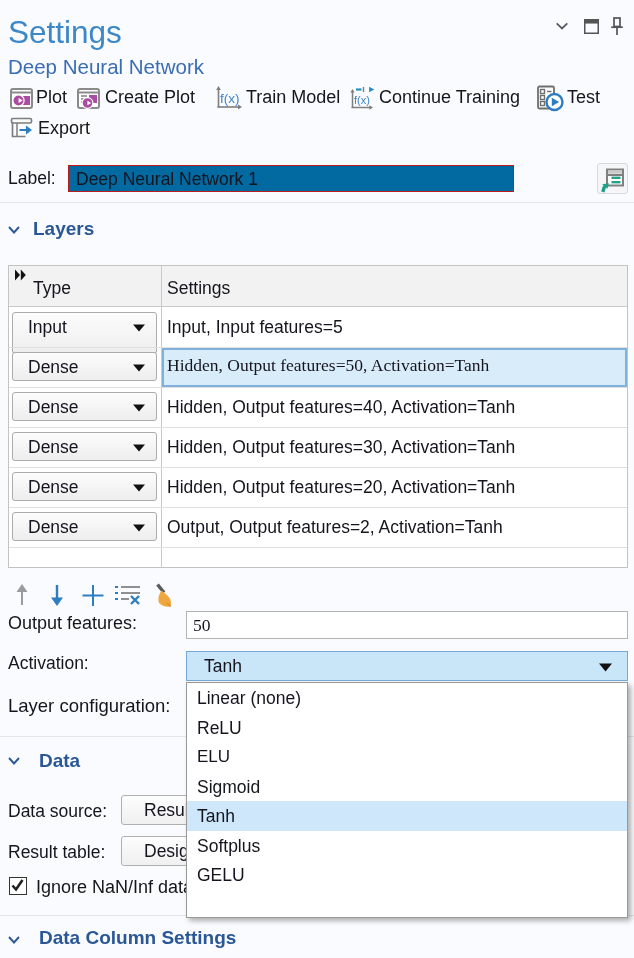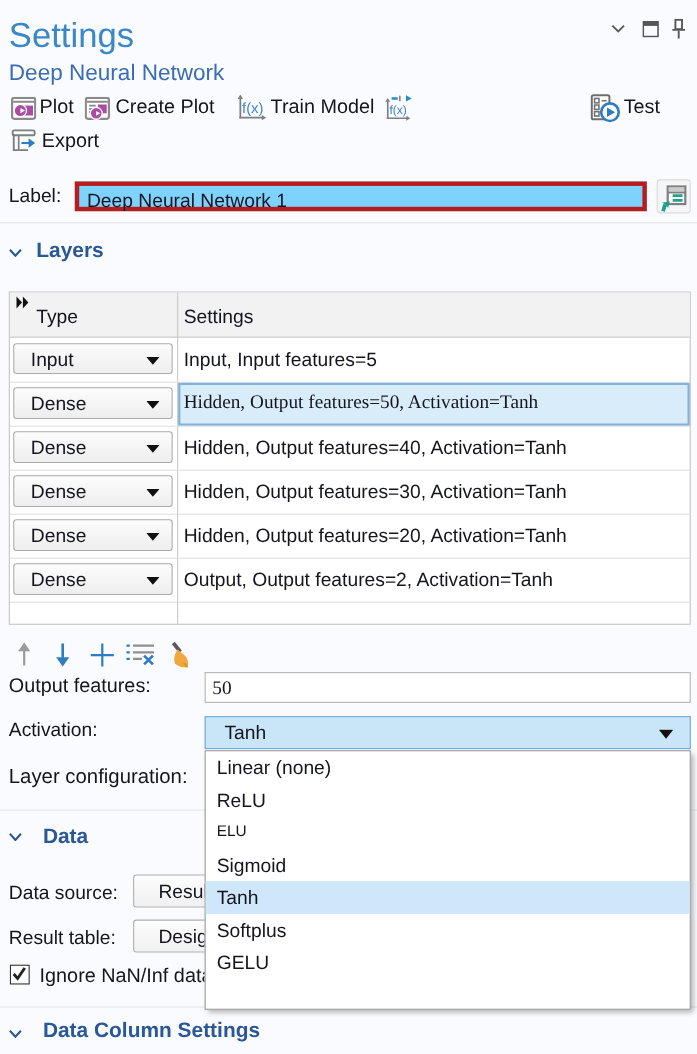--- a/index.html
+++ b/index.html
@@ -65,20 +65,21 @@
   <svg class="abs" style="left:348px; top:86px;" width="27" height="25" viewBox="0 0 27 25">
     <line x1="4.5" y1="6" x2="4.5" y2="22" stroke="#7e7e7e" stroke-width="1.5"></line>
     <line x1="3.5" y1="21.5" x2="22" y2="21.5" stroke="#7e7e7e" stroke-width="1.5"></line>
     <path d="M4.5 3 l2.2 3.6 h-4.4 z" fill="#7e7e7e"></path>
     <path d="M25 21.5 l-3.6 2.2 v-4.4 z" fill="#7e7e7e"></path>
     <line x1="8" y1="3.5" x2="13.5" y2="3.5" stroke="#2390bb" stroke-width="2.2"></line>
     <line x1="15.5" y1="1" x2="15.5" y2="6" stroke="#7e7e7e" stroke-width="1.4"></line>
     <path d="M17.5 3.5 h3.6 v-2.8 l5.2 2.8 -5.2 2.8 v-2.8 z" fill="#2390bb" stroke="none"></path>
     <text x="6" y="17.5" font-size="11" fill="#3f85c9" font-family="Liberation Sans">f(x)</text>
   </svg>
+  <div class="abs tb" style="left:379px; top:87px;">Continue Training</div>
 
   <svg class="abs" style="left:536px; top:85px;" width="28" height="27" viewBox="0 0 28 27">
     <rect x="2" y="1.5" width="16" height="22" rx="1.5" fill="#fff" stroke="#6e6e6e" stroke-width="1.8"></rect>
     <rect x="4.5" y="4.5" width="4" height="4" fill="none" stroke="#6e6e6e" stroke-width="1.4"></rect>
     <rect x="4.5" y="10.5" width="4" height="4" fill="none" stroke="#6e6e6e" stroke-width="1.4"></rect>
     <rect x="4.5" y="16.5" width="4" height="4" fill="none" stroke="#6e6e6e" stroke-width="1.4"></rect>
     <line x1="11" y1="6.5" x2="15.5" y2="6.5" stroke="#6e6e6e" stroke-width="1.4"></line>
     <circle cx="18.5" cy="17" r="8" fill="#fff" stroke="#2e7dc2" stroke-width="2.4"></circle>
     <path d="M15.8 12.7 l7.4 4.3 -7.4 4.3 z" fill="#2e7dc2"></path>
   </svg>
@@ -86,21 +87,21 @@
 
   <svg class="abs" style="left:10px; top:117px;" width="24" height="22" viewBox="0 0 24 22">
     <path d="M2.5 5 v14.5 h13" fill="none" stroke="#7e7e7e" stroke-width="1.7"></path>
     <rect x="1.5" y="1.5" width="20" height="4.5" rx="1.5" fill="none" stroke="#7e7e7e" stroke-width="1.7"></rect>
     <line x1="7" y1="6" x2="7" y2="19" stroke="#7e7e7e" stroke-width="1.5"></line>
     <path d="M9.5 12 h6.5 v-3.4 l6 4.4 -6 4.4 v-3.4 h-6.5 z" fill="#2e7dc2" stroke="none"></path>
   </svg>
   <div class="abs tb" style="left:38px; top:118px;">Export</div>
 
   <div class="abs lbl" style="left:8px; top:168px;text-align:right;">Label:</div>
-  <div class="abs" style="left:68px; top:165px; width:520px; height:27px; background:#7dd3fc; border:4px solid #b91c1c;">
+  <div class="abs" style="left:68px; top:165px; width:446px; height:27px; background:#0369a1; border:1px solid #b91c1c;">
     <div class="lbl" style="padding:3px 0 0 7px;">Deep Neural Network 1</div>
   </div>
   <div class="abs" style="left:597px; top:163px; width:31px; height:31px; background:#f6f6f8; border:1px solid #dadade; border-radius:3px;">
     <svg width="31" height="31" viewBox="0 0 31 31" style="margin:-1px 0 0 -1px;">
       <rect x="10" y="6.5" width="16" height="16" fill="#fff" stroke="#808080" stroke-width="2"></rect>
       <rect x="11" y="7.5" width="14" height="3.2" fill="#cbcbcb"></rect>
       <line x1="10" y1="12" x2="26" y2="12" stroke="#808080" stroke-width="2"></line>
       <line x1="14.5" y1="14.8" x2="23.5" y2="14.8" stroke="#26a188" stroke-width="2.4"></line>
       <line x1="14.5" y1="19.2" x2="23.5" y2="19.2" stroke="#26a188" stroke-width="2.4"></line>
       <path d="M12 20.2 L5.2 21.2 L10.4 25.8 z" fill="#1ba188"></path>
@@ -119,21 +120,21 @@
   <div class="abs" style="left:9px; top:266px; width:618px; height:41px; background:#f2f2f2; border-bottom:1px solid #c9c9c9;"></div>
   <svg class="abs" style="left:14px; top:269px;" width="13" height="12" viewBox="0 0 13 12">
     <path d="M1 0.5 l5 5.5 -5 5.5 z" fill="#111"></path>
     <path d="M6.8 0.5 l5 5.5 -5 5.5 z" fill="#111"></path>
   </svg>
   <div class="abs lbl" style="left:33px; top:278px;">Type</div>
   <div class="abs lbl" style="left:167px; top:278px;">Settings</div>
   <div class="abs" style="left:161px; top:266px; width:1px; height:301px; background:#c9c9c9;"></div>
 
   <div id="rows">
-      <div class="abs" style="left:12px; top:312px; width:145px; height:28px; background:linear-gradient(#fcfcfc,#eee); border:1px solid #ababab; border-radius:3px;">
+      <div class="abs" style="left:12px; top:312px; width:145px; height:42px; background:linear-gradient(#fcfcfc,#eee); border:1px solid #ababab; border-radius:3px;">
     <div class="lbl" style="padding:3.5px 0 0 15px;">Input</div>
     <svg class="abs" style="right:11px; top:11px;" width="12" height="8" viewBox="0 0 12 8">
           <path d="M0 0.5 h12 l-6 7 z" fill="#111"></path>
         </svg>
   </div>
       <div class="abs lbl" style="left:167px; top:317px;">Input, Input features=5</div>
       <div class="abs" style="left:9px; top:347px; width:618px; height:1px; background:#e0e0e0;"></div>
       <div class="abs" style="left:12px; top:352px; width:145px; height:29px; background:linear-gradient(#fcfcfc,#eee); border:1px solid #ababab; border-radius:3px;">
     <div class="lbl" style="padding:3.5px 0 0 15px;">Dense</div>
     <svg class="abs" style="right:11px; top:11px;" width="12" height="8" viewBox="0 0 12 8">
@@ -238,20 +239,20 @@
   <div class="sep" style="top:915px; width:634px;"></div>
 
   <svg class="abs" style="left:8px; top:936px;" width="12" height="8" viewBox="0 0 12 8">
     <polyline points="1,1 6,6.5 11,1" fill="none" stroke="#2a5796" stroke-width="1.9"></polyline>
   </svg>
   <div class="abs sechead" style="left:39px; top:927px;text-align:right;">Data Column Settings</div>
 
   <div class="abs" id="popup" style="left:186px; top:682px; width:442px; height:236px; background:#fff; border:1px solid #999; box-shadow:3px 3px 5px rgba(0,0,0,0.3); z-index:10;">
       <div style="height:29.5px;  font-size:17.5px; padding:5px 0 0 10px;">Linear (none)</div>
       <div style="height:29.5px;  font-size:17.5px; padding:5px 0 0 10px;">ReLU</div>
-      <div style="height:29.5px;  font-size:14px; padding:5px 0 0 10px;">ELU</div>
+      <div style="height:29.5px;  font-size:17px; padding:5px 0 0 10px;">ELU</div>
       <div style="height:29.5px;  font-size:17.5px; padding:5px 0 0 10px;">Sigmoid</div>
       <div style="height:29.5px; background:#cfe7fa; font-size:17.5px; padding:5px 0 0 10px;">Tanh</div>
       <div style="height:29.5px;  font-size:17.5px; padding:5px 0 0 10px;">Softplus</div>
       <div style="height:29.5px;  font-size:17.5px; padding:5px 0 0 10px;">GELU</div>
     </div>
 
 </div>
 
 </body></html>

